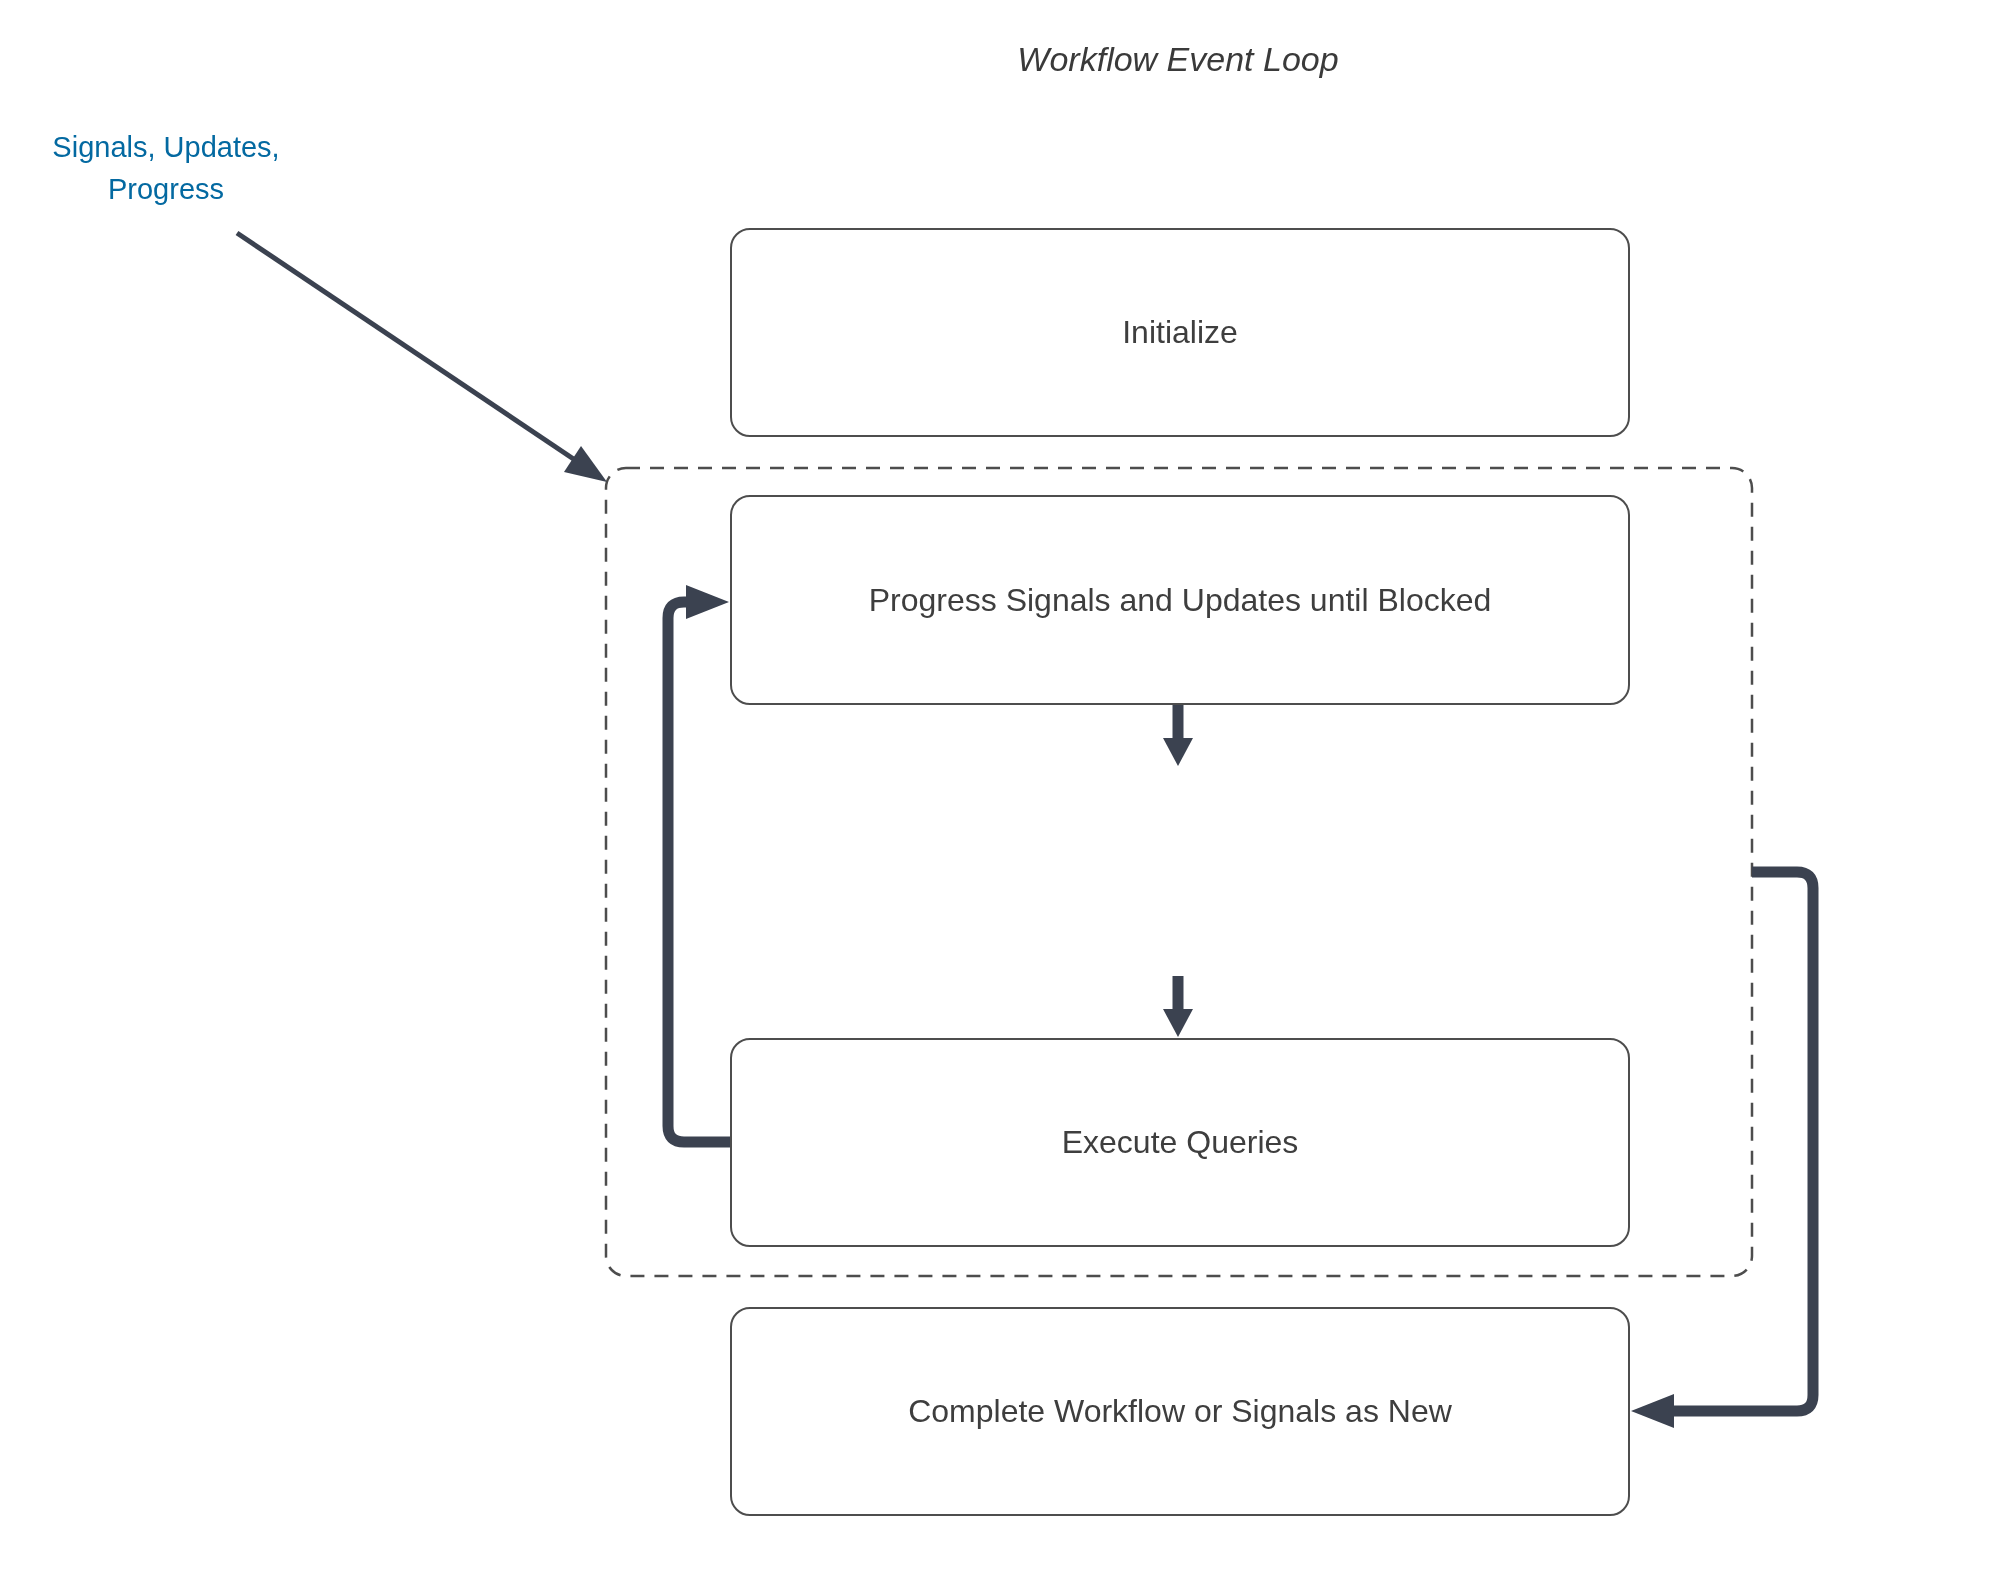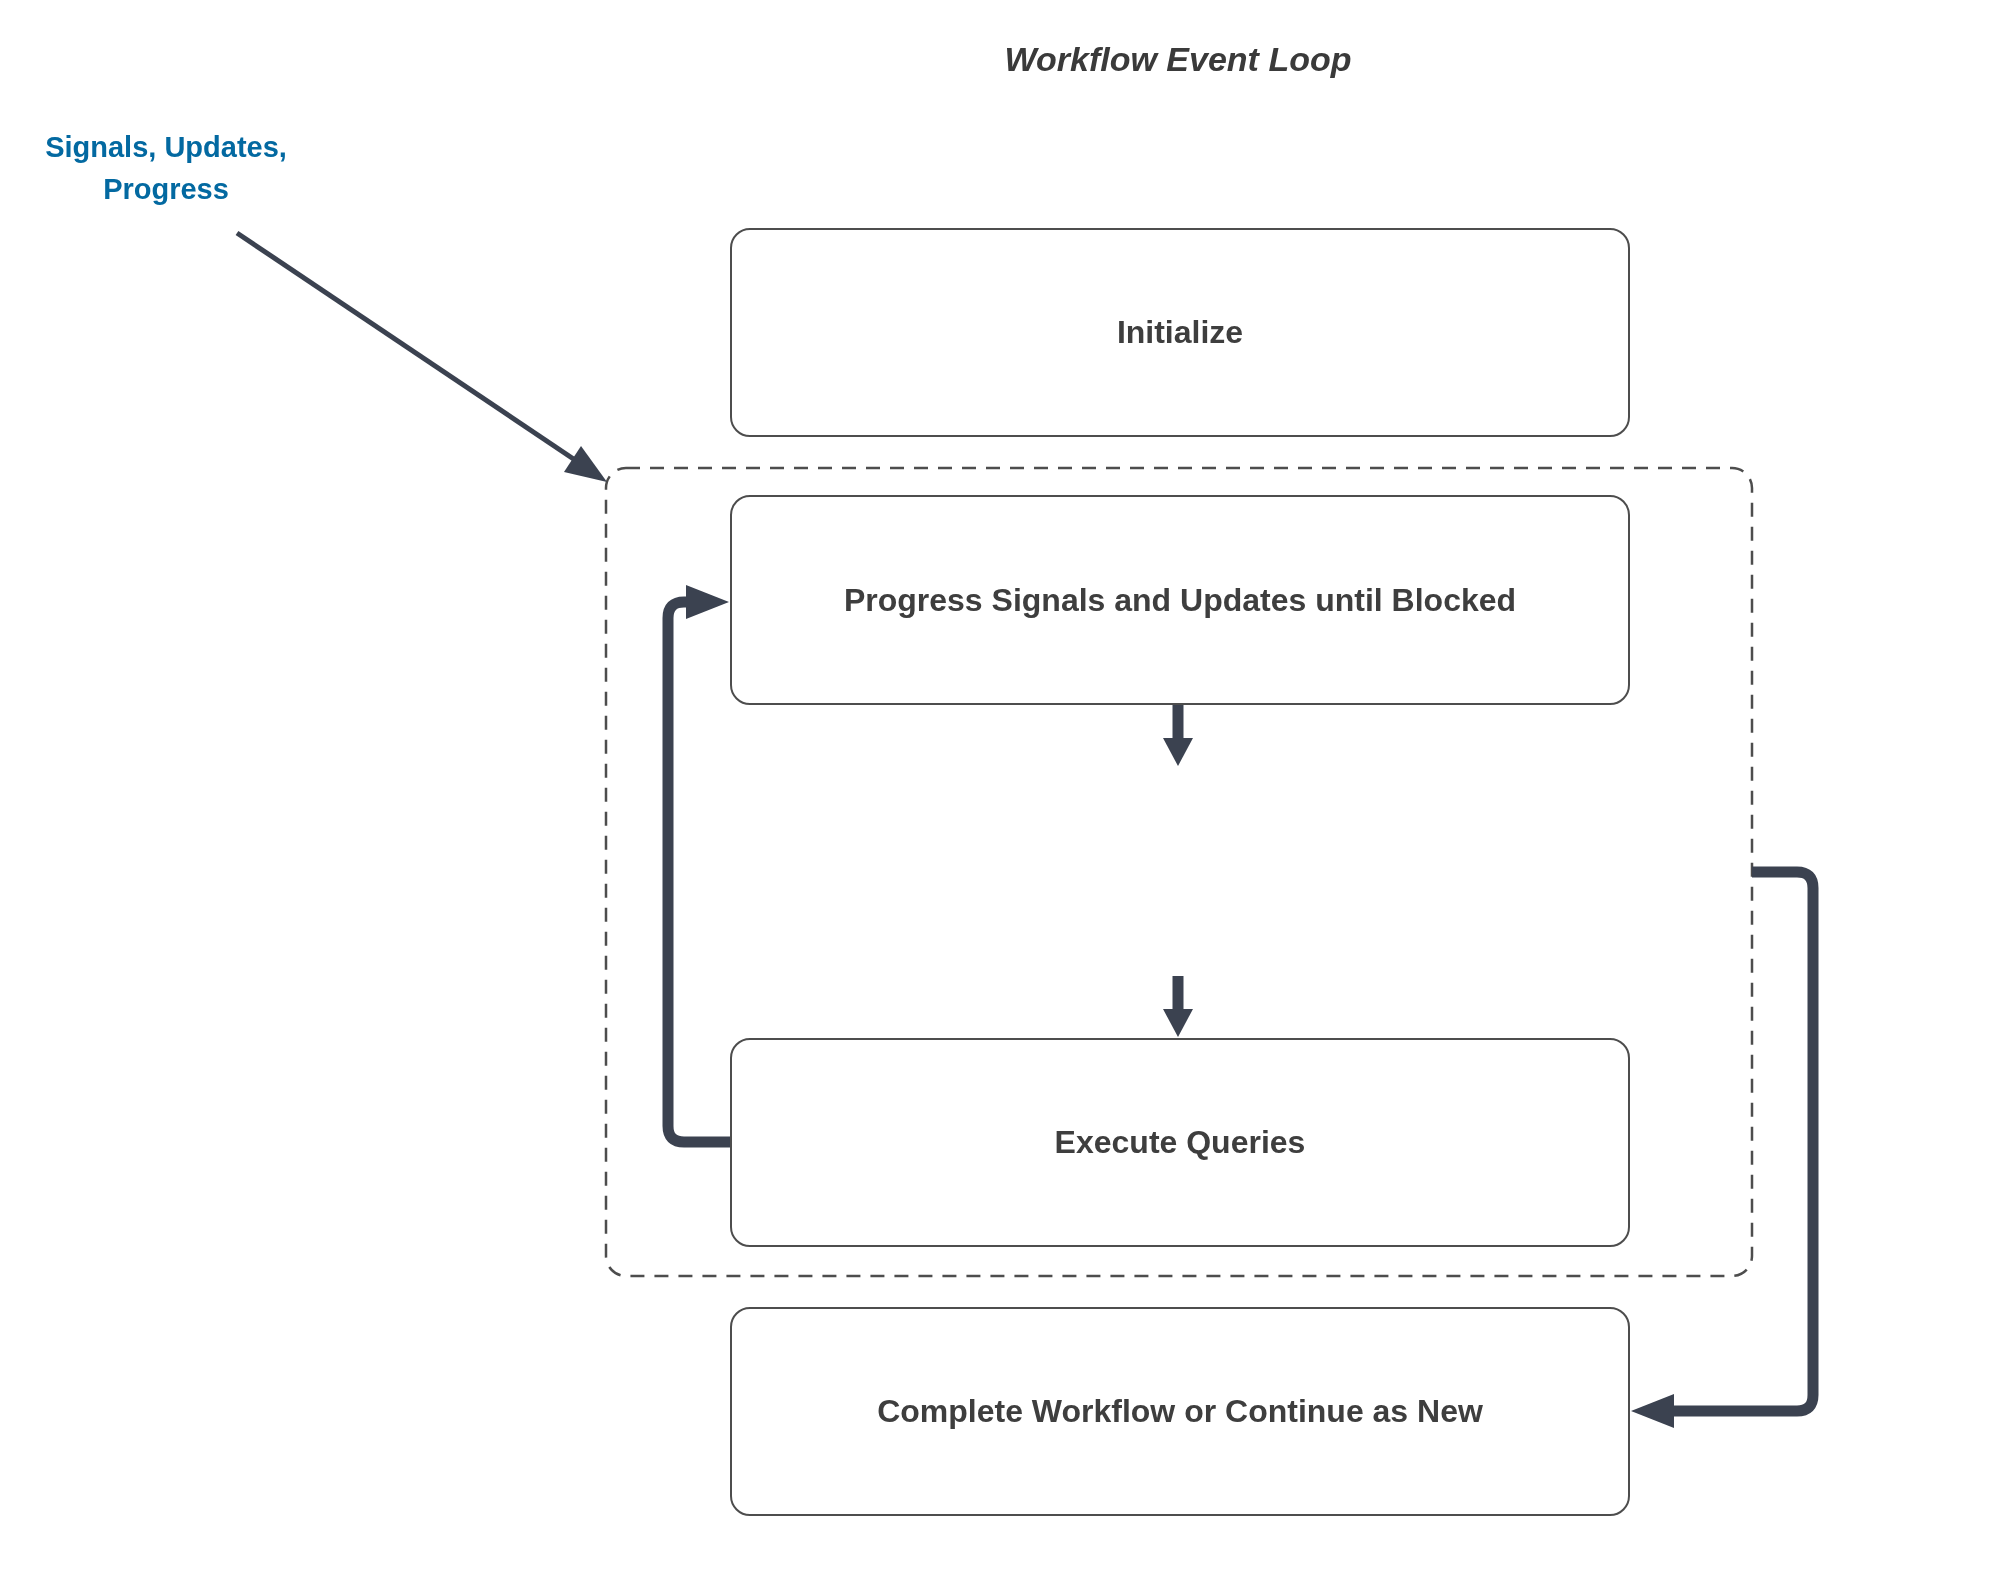--- a/index.html
+++ b/index.html
@@ -4,21 +4,20 @@
 <style>
   html, body { margin: 0; padding: 0; background: #ffffff; }
   .canvas {
     position: relative;
     width: 2006px;
     height: 1576px;
     background: #ffffff;
     font-family: "Liberation Sans", "DejaVu Sans", sans-serif;
     color: #3e3e3e;
     overflow: hidden;
-    font-weight: bold;
   }
   .diagram-title {
     position: absolute;
     left: 728px; top: 40px; width: 900px;
     text-align: center;
     font-size: 34px;
     font-style: italic;
     color: #3a3a3a;
   }
   .annotation {
@@ -105,16 +104,16 @@
   <div class="node node-initialize">
     <span>Initialize</span>
   </div>
 
 
   <div class="node node-execute-queries">
     <span>Execute Queries</span>
   </div>
 
   <div class="node node-complete">
-    <span>Complete Workflow or Continue as New</span>
+    <span>Complete Workflow or Signals as New</span>
   </div>
 
 </div>
 
 </body></html>

